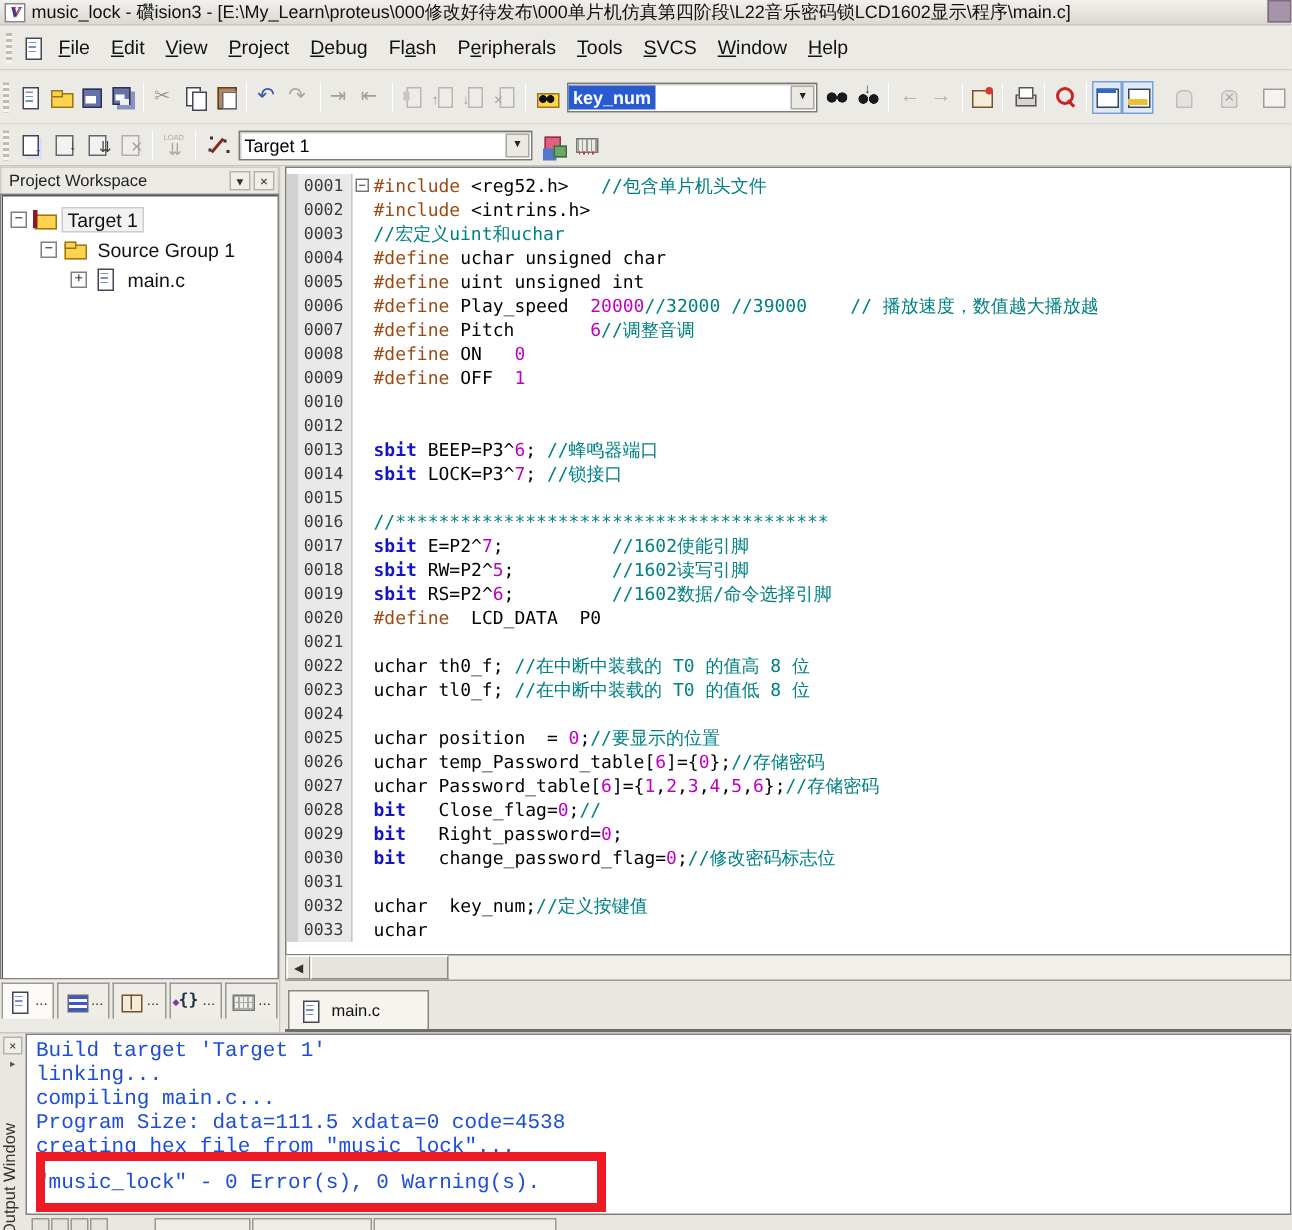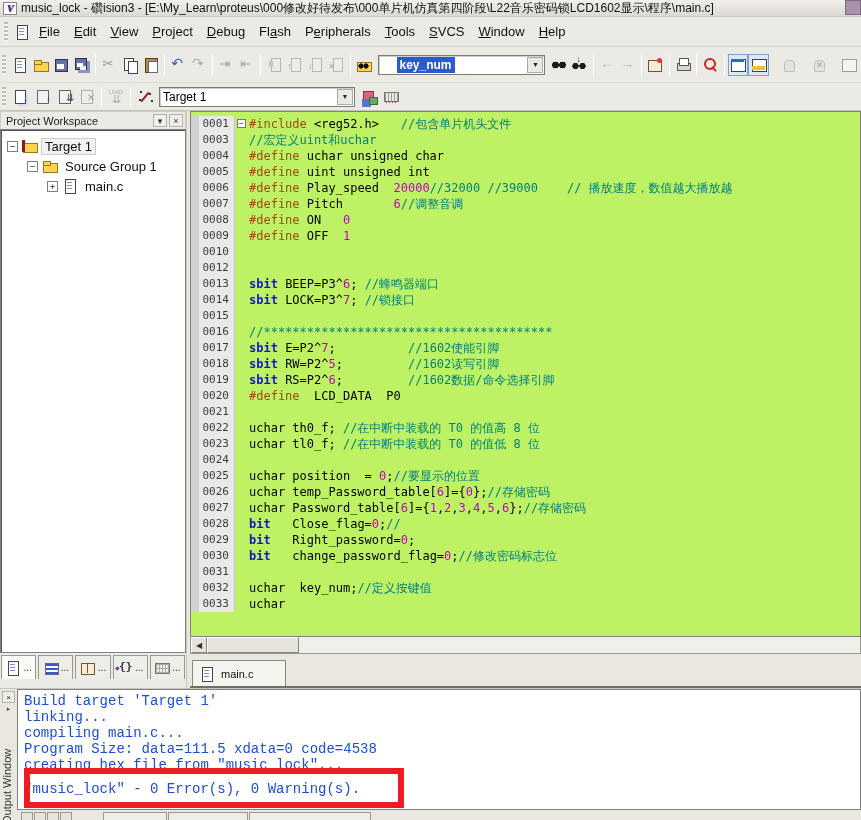--- a/index.html
+++ b/index.html
@@ -139,21 +139,21 @@
   .tree-label{padding:0 3px;}
   .tree-row.sel0 .tree-label{background:#f2f2f2;outline:1px solid #ccc;}
   .tree-icn{margin-right:4px;flex:0 0 auto;}
   .ws-tabs{height:35px;display:flex;align-items:flex-start;gap:2px;padding:2px 1px;background:#eceae4;}
   .ws-tab{width:43px;height:24px;border:1px solid #9b988f;border-bottom:0;background:#efede7;
     display:flex;align-items:center;justify-content:center;gap:2px;font-size:10px;color:#333;}
   .ws-tab.on{background:#fbfaf6;}
   .splitter{width:3px;background:#e9e7e0;}
 
   .editor-col{flex:1;display:flex;flex-direction:column;min-width:0;}
-  .code-area{height:525px;background:#bef264;border:1px solid #808080;border-bottom:0;overflow:hidden;
+  .code-area{height:525px;background:#ffffff;border:1px solid #808080;border-bottom:0;overflow:hidden;
     font:12px/16px "DejaVu Sans Mono","Liberation Mono",monospace;padding-top:4px;}
   .crow{display:flex;height:16px;white-space:pre;}
   .cmargin{width:8px;background:#d2d2d2;flex:0 0 auto;}
   .cnum{width:36px;background:#e9e9e9;color:#3c3c3c;text-align:right;padding-right:5px;flex:0 0 auto;
     border-right:1px solid #c6c6c6;font-size:11px;}
   .cfold{width:14px;flex:0 0 auto;position:relative;}
   .foldbox{position:absolute;left:2px;top:3px;width:9px;height:9px;border:1px solid #777;
     font:8px/7px "DejaVu Sans Mono",monospace;text-align:center;color:#333;background:#fff;}
   .ctext{flex:1;overflow:hidden;}
   .c-pl{color:#000;} .c-com{color:#008080;} .c-num{color:#c000c0;}
@@ -264,21 +264,21 @@
     <span class="tbi disabled">
       <span class="icn icn-bookmark-next"></span>
     </span>
     <span class="tbi disabled">
       <span class="icn icn-bookmark-clear"></span>
     </span>
     <span class="tb-sep"></span>
     <span class="tbi">
       <span class="icn icn-find-in-files"></span>
     </span>
-    <div class="combo" style="width: 178px; padding-left: 18px;">
+    <div class="combo" style="width: 178px;">
       <span class="combo-text sel">key_num</span>
       <span class="combo-fill"></span>
       <span class="combo-arrow">▼</span>
     </div>
     <span class="tbi">
       <span class="icn icn-find-next"></span>
     </span>
     <span class="tbi">
       <span class="icn icn-incremental-find"></span>
     </span>
@@ -403,20 +403,21 @@
           <span>...</span>
         </div>
       </div>
   </div>
 
   <div class="splitter"></div>
 
   <div class="editor-col">
     <div class="code-area" id="code-area">
         <div class="crow"><span class="cmargin"></span><span class="cnum">0001</span><span class="cfold"><span class="foldbox">−</span></span><span class="ctext"><span class="c-pp">#include</span><span class="c-pl"> &lt;reg52.h&gt;   </span><span class="c-com">//包含单片机头文件</span></span></div>
+        <div class="crow"><span class="cmargin"></span><span class="cnum">0002</span><span class="cfold"></span><span class="ctext"><span class="c-pp">#include</span><span class="c-pl"> &lt;intrins.h&gt;</span></span></div>
         <div class="crow"><span class="cmargin"></span><span class="cnum">0003</span><span class="cfold"></span><span class="ctext"><span class="c-com">//宏定义uint和uchar</span></span></div>
         <div class="crow"><span class="cmargin"></span><span class="cnum">0004</span><span class="cfold"></span><span class="ctext"><span class="c-pp">#define</span><span class="c-pl"> uchar unsigned char</span></span></div>
         <div class="crow"><span class="cmargin"></span><span class="cnum">0005</span><span class="cfold"></span><span class="ctext"><span class="c-pp">#define</span><span class="c-pl"> uint unsigned int</span></span></div>
         <div class="crow"><span class="cmargin"></span><span class="cnum">0006</span><span class="cfold"></span><span class="ctext"><span class="c-pp">#define</span><span class="c-pl"> Play_speed  </span><span class="c-num">20000</span><span class="c-com">//32000 //39000</span><span class="c-pl">    </span><span class="c-com">// 播放速度，数值越大播放越</span></span></div>
         <div class="crow"><span class="cmargin"></span><span class="cnum">0007</span><span class="cfold"></span><span class="ctext"><span class="c-pp">#define</span><span class="c-pl"> Pitch       </span><span class="c-num">6</span><span class="c-com">//调整音调</span></span></div>
         <div class="crow"><span class="cmargin"></span><span class="cnum">0008</span><span class="cfold"></span><span class="ctext"><span class="c-pp">#define</span><span class="c-pl"> ON   </span><span class="c-num">0</span></span></div>
         <div class="crow"><span class="cmargin"></span><span class="cnum">0009</span><span class="cfold"></span><span class="ctext"><span class="c-pp">#define</span><span class="c-pl"> OFF  </span><span class="c-num">1</span></span></div>
         <div class="crow"><span class="cmargin"></span><span class="cnum">0010</span><span class="cfold"></span><span class="ctext"></span></div>
         <div class="crow"><span class="cmargin"></span><span class="cnum">0012</span><span class="cfold"></span><span class="ctext"></span></div>
         <div class="crow"><span class="cmargin"></span><span class="cnum">0013</span><span class="cfold"></span><span class="ctext"><span class="c-kw">sbit</span><span class="c-pl"> BEEP=P3^</span><span class="c-num">6</span><span class="c-pl">; </span><span class="c-com">//蜂鸣器端口</span></span></div>

